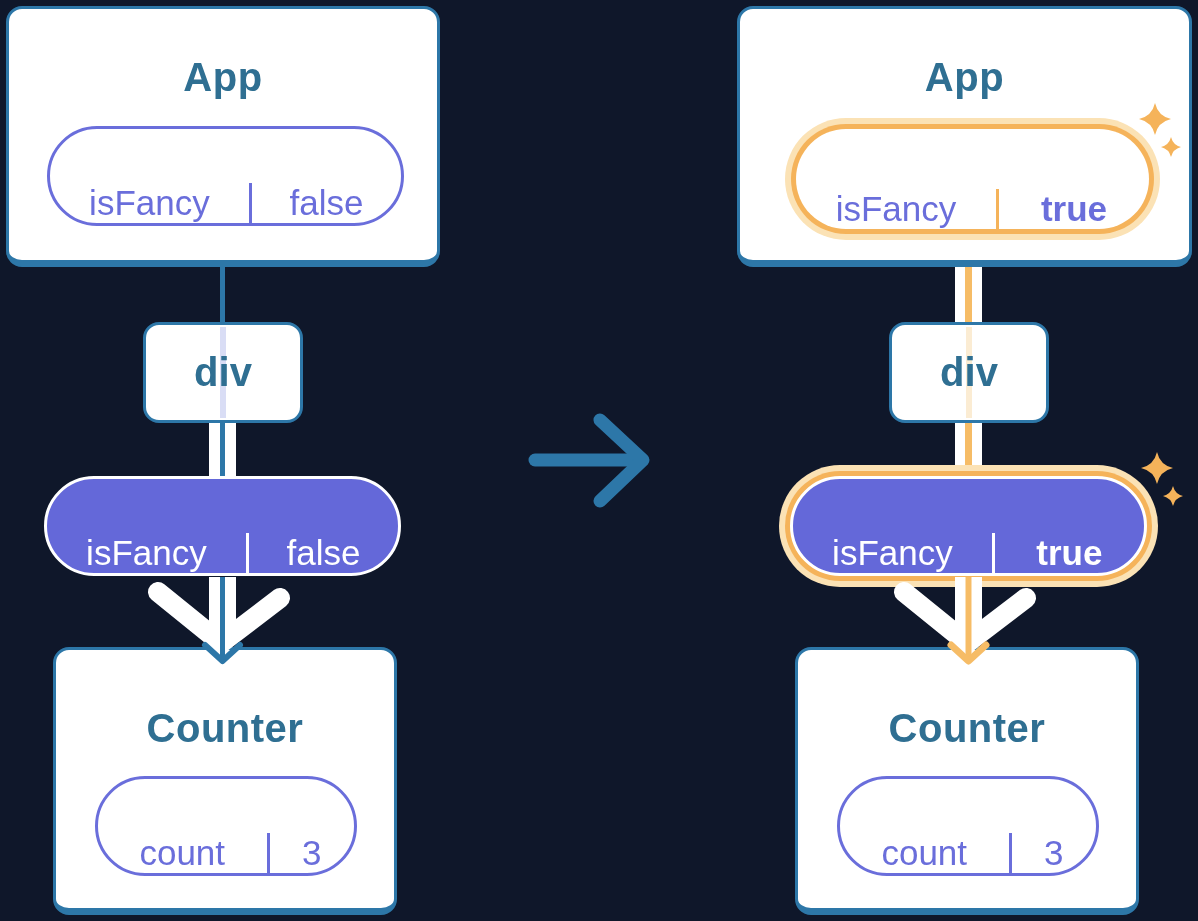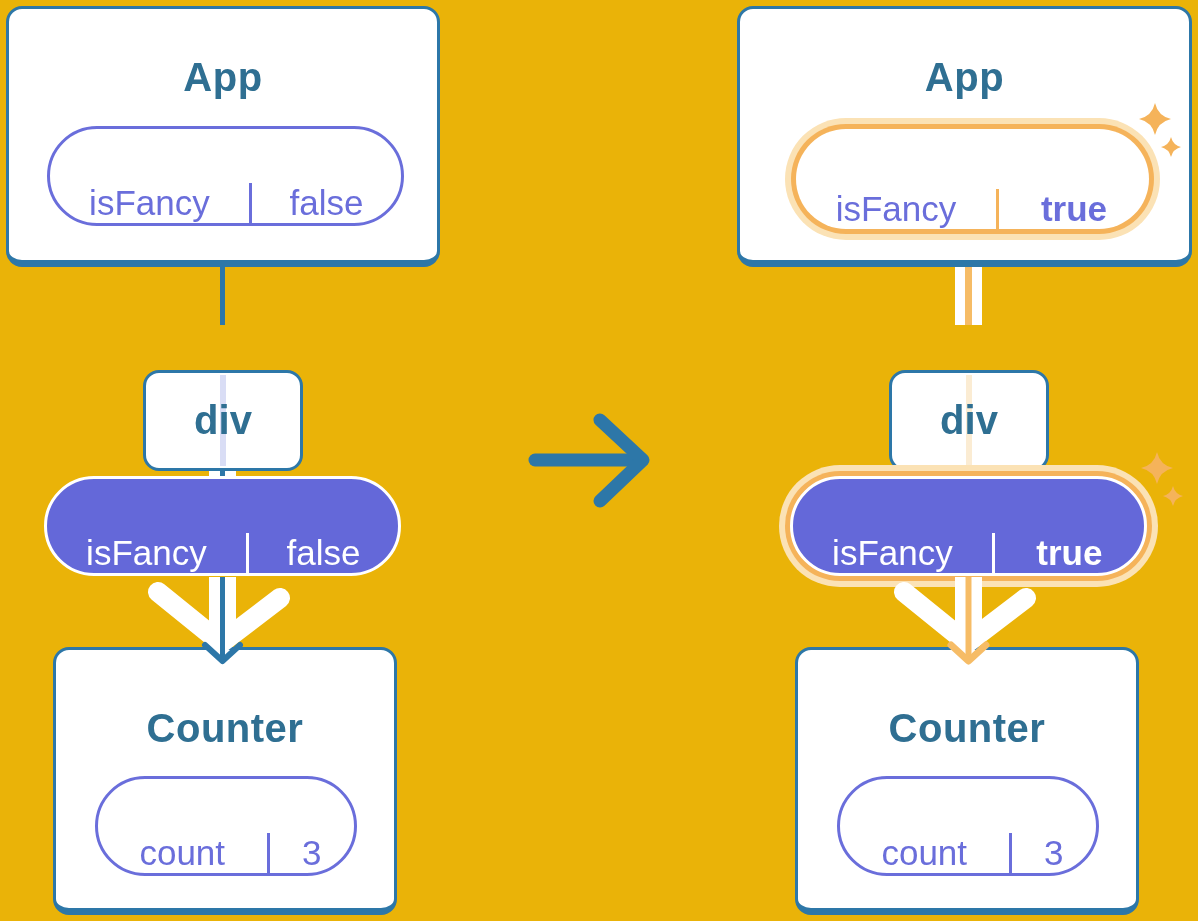--- a/index.html
+++ b/index.html
@@ -1,21 +1,21 @@
 <!DOCTYPE html>
 <html><head>
 <meta charset="utf-8">
 <style>
   html,body{margin:0;padding:0;}
   body{
     font-family:"Liberation Sans", sans-serif;
     background:#4d6670;
     width:1198px;height:921px;overflow:hidden;
   }
-  .canvas{position:relative;width:1198px;height:921px;background:#eab308;text-decoration:underline;}
+  .canvas{position:relative;width:1198px;height:921px;background:#0f172a;text-decoration:underline;}
 
   
   .card{
     position:absolute;background:#fff;border:3px solid #2d77a8;border-bottom-width:7px;
     border-radius:16px;box-sizing:border-box;
   }
   .card-title{
     position:absolute;left:0;right:0;text-align:center;
     font-size:40px;font-weight:600;color:#2f6f92;letter-spacing:.5px;
   }
@@ -37,21 +37,21 @@
     box-shadow:0 0 0 5px #f5b35a, 0 0 0 11px #fbe2b5;}
   .pill-hl-white .cell-key{flex:0 0 57.5%;border-right:3px solid #f5b35a;}
   .pill-hl-white .cell-val{flex:1;}
   .pill-hl-solid{box-shadow:0 0 0 5px #f5b35a, 0 0 0 11px #fbe2b5;}
   .bold{font-weight:700;}
 
   
   .div-node{
     position:absolute;background:#fff;border:3px solid #2d77a8;border-radius:16px;
     box-sizing:border-box;display:flex;align-items:center;justify-content:center;
-    font-size:40px;font-weight:600;color:#2f6f92;margin-top:48px;
+    font-size:40px;font-weight:600;color:#2f6f92;
   }
   .ctx-line{position:absolute;top:2px;bottom:2px;left:50%;width:6px;margin-left:-3px;}
   .ctx-line.lav{background:#d9ddf5;}
   .ctx-line.peach{background:#fbecd3;}
   .div-label{position:relative;}
 
   
   .vline{position:absolute;}
   .svg-abs{position:absolute;overflow:visible;}
 </style>

